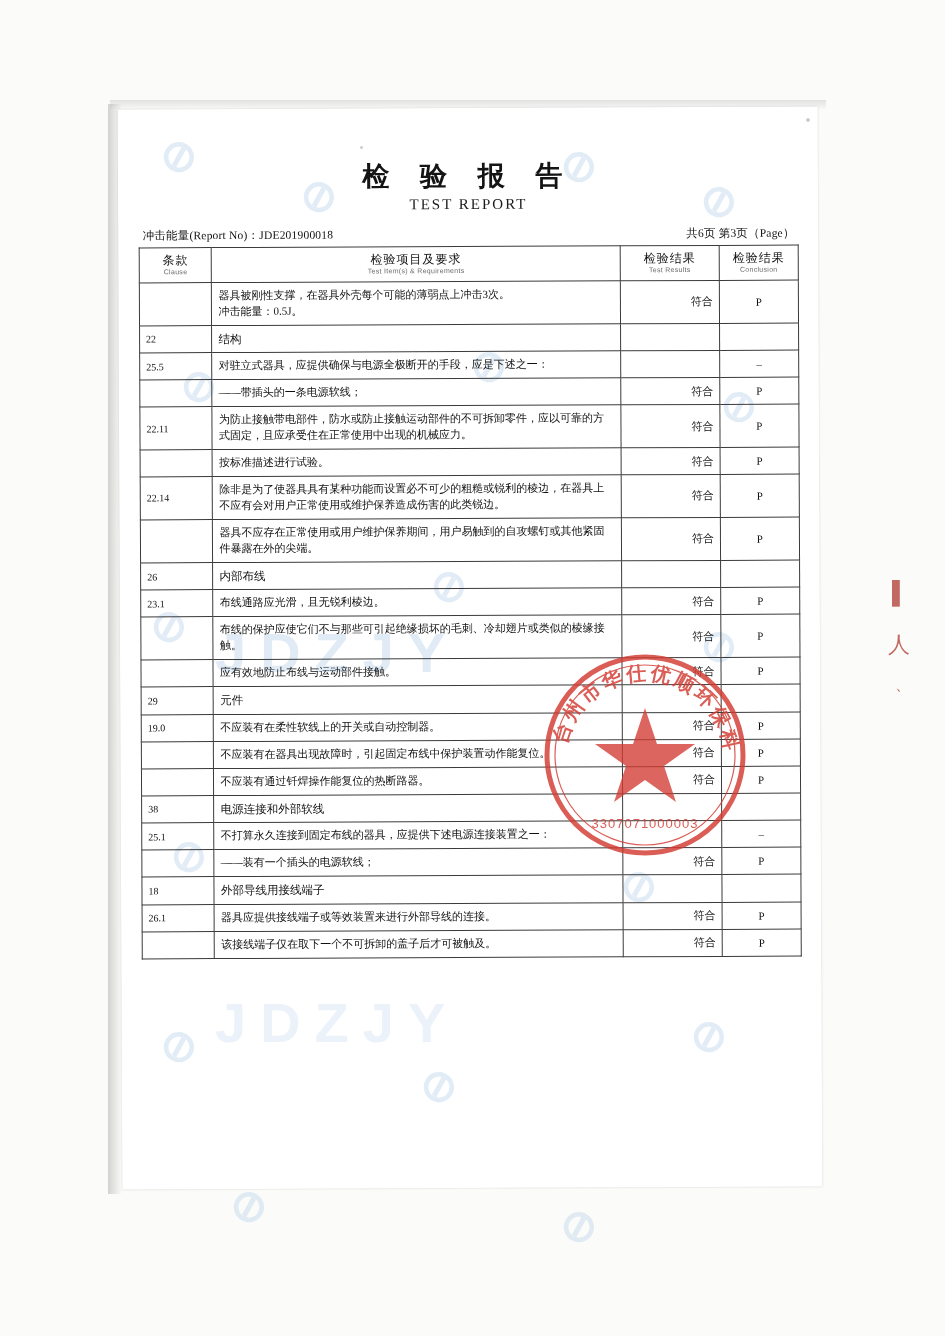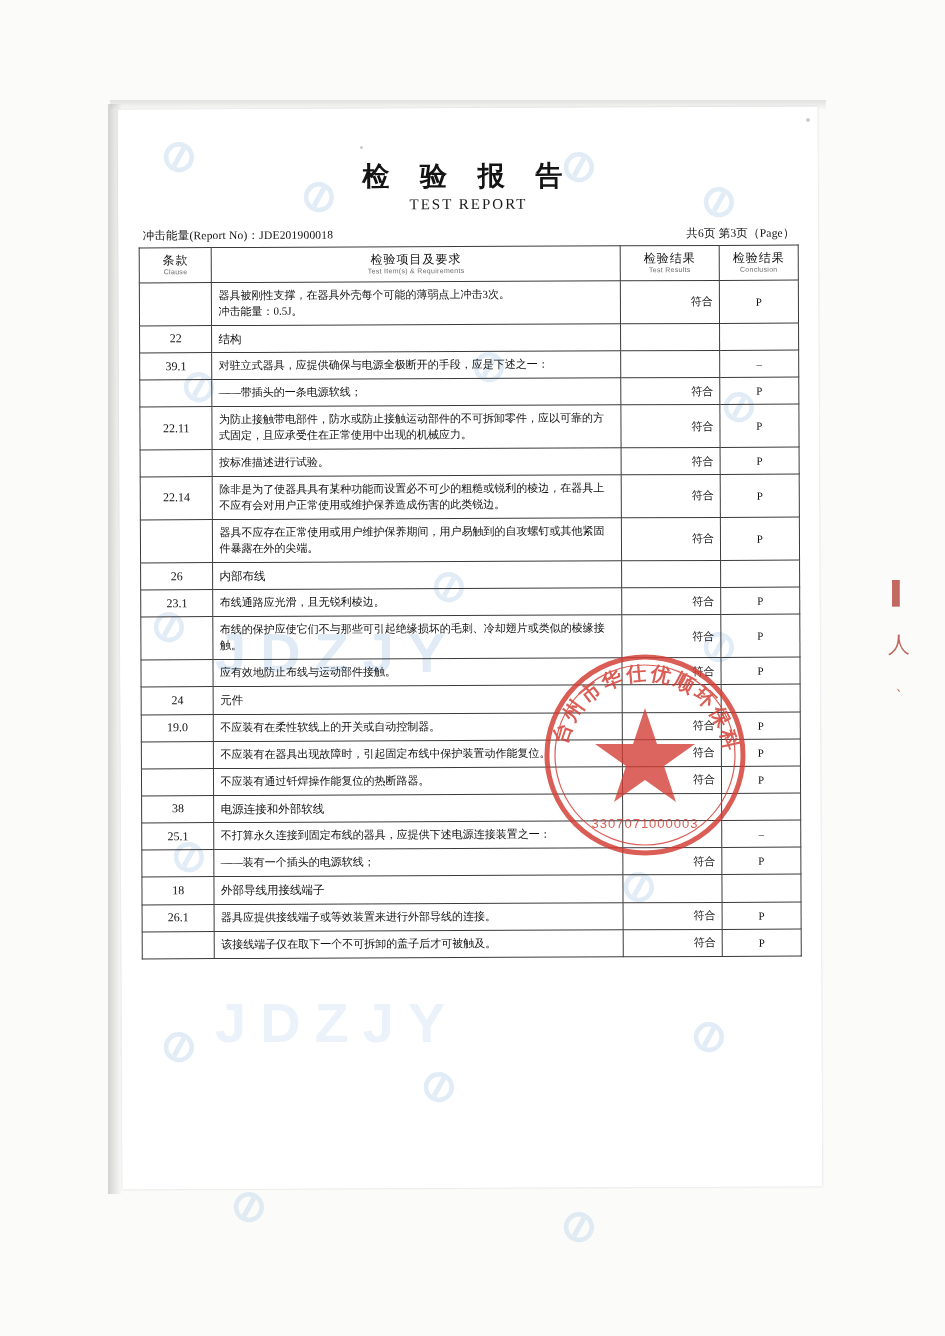--- a/index.html
+++ b/index.html
@@ -126,21 +126,21 @@
     padding: 6px 4px;
     line-height: 1.25;
   }
   .th-cn { font-size: 12px; color: #111; display: block; letter-spacing: 1px;}
   .th-en { font-size: 7px; color: #6b6b6b; display: block; letter-spacing: .3px; font-family: "Liberation Sans", sans-serif;}
   .col-clause { width: 11%; }
   .col-item { width: 62%; }
   .col-result { width: 15%; }
   .col-conc { width: 12%; }
 
-  td.clause { text-align: center; font-size: 12px; }
+  td.clause { text-align: left; font-size: 10px; }
   td.item { text-align: left; line-height: 1.45; font-size: 11px; }
   td.item .sub { display:block; }
   td.result { text-align: right; font-size: 11px; }
   td.conc { text-align: center; font-size: 11px; }
   tr.section td.item { font-size: 11.5px; }
 
   
   .seal {
     position: absolute;
     left: 540px;
@@ -244,21 +244,21 @@
             <td class="result">符合</td>
             <td class="conc">P</td>
           </tr>
           <tr class="section">
             <td class="clause">22</td>
             <td class="item">结构</td>
             <td class="result"></td>
             <td class="conc"></td>
           </tr>
           <tr>
-            <td class="clause">39.1</td>
+            <td class="clause">25.5</td>
             <td class="item">对驻立式器具，应提供确保与电源全极断开的手段，应是下述之一：</td>
             <td class="result"></td>
             <td class="conc">–</td>
           </tr>
           <tr>
             <td class="clause"></td>
             <td class="item">——带插头的一条电源软线；</td>
             <td class="result">符合</td>
             <td class="conc">P</td>
           </tr>
@@ -304,21 +304,21 @@
             <td class="result">符合</td>
             <td class="conc">P</td>
           </tr>
           <tr>
             <td class="clause"></td>
             <td class="item">应有效地防止布线与运动部件接触。</td>
             <td class="result">符合</td>
             <td class="conc">P</td>
           </tr>
           <tr class="section">
-            <td class="clause">24</td>
+            <td class="clause">29</td>
             <td class="item">元件</td>
             <td class="result"></td>
             <td class="conc"></td>
           </tr>
           <tr>
             <td class="clause">19.0</td>
             <td class="item">不应装有在柔性软线上的开关或自动控制器。</td>
             <td class="result">符合</td>
             <td class="conc">P</td>
           </tr>

